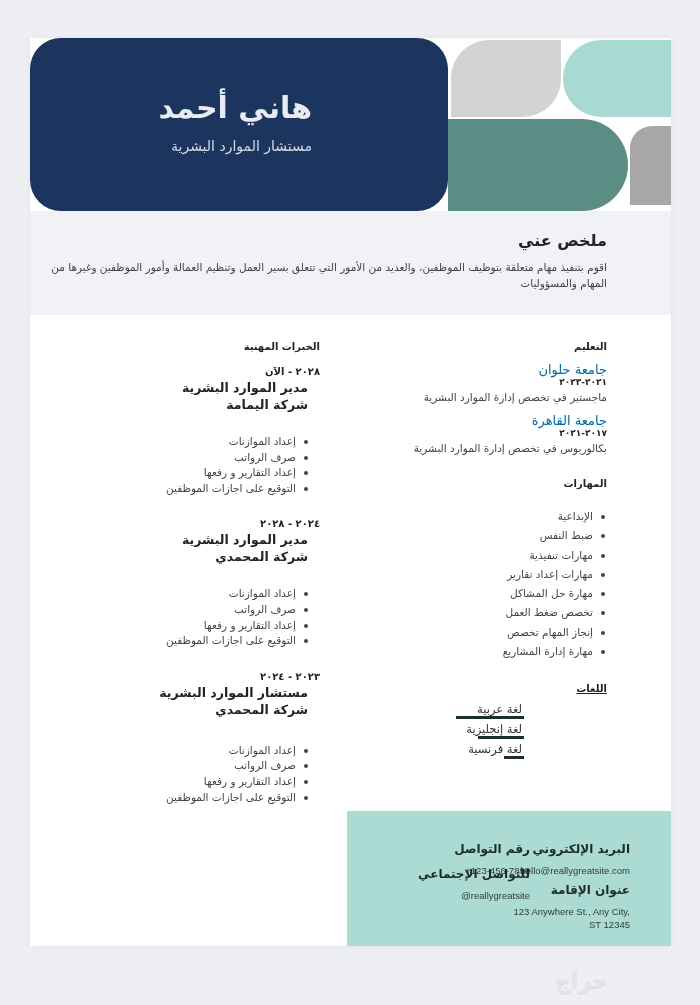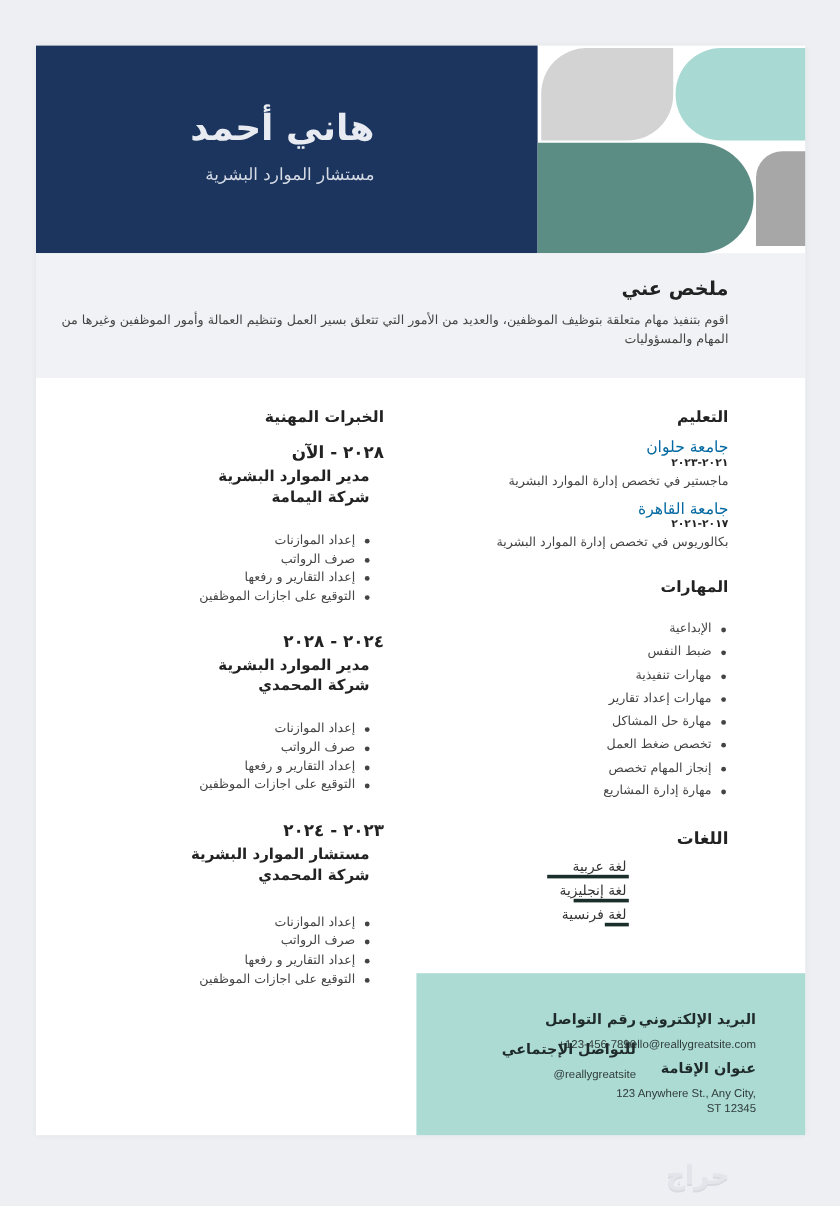--- a/index.html
+++ b/index.html
@@ -13,20 +13,21 @@
     .page {
       position: absolute; left: 30px; top: 38px;
       width: 641px; height: 908px;
       background: #ffffff;
       box-shadow: 0 0 6px rgba(0,0,0,0.05);
     }
     
     .header-band {
       position: absolute; left: 0; top: 0; width: 418px; height: 173px;
       background: #1c355e;
+      border-radius: 31px;
     }
     .name {
       position: absolute; right: 136px; top: 52px;
       font-size: 30px; font-weight: bold; color: #e8ecf2;
       direction: rtl; white-space: nowrap;
     }
     .title {
       position: absolute; right: 136px; top: 100px;
       font-size: 14px; color: #d6dce6; direction: rtl; white-space: nowrap;
     }
@@ -50,44 +51,44 @@
       font-size: 10.5px; line-height: 16px; color: #444; text-align: right;
     }
 
     
     .col-right {
       position: absolute; right: 64px; top: 303px; width: 240px; direction: rtl;
     }
     .col-left {
       position: absolute; left: 100px; top: 303px; width: 190px; direction: rtl;
     }
-    .sec-title { font-size: 13px; font-weight: bold; color: #222; }
+    .sec-title { font-size: 10px; font-weight: bold; color: #222; }
     .edu-item { margin-top: 10px; }
     .edu-name { font-size: 13px; font-weight: normal; color: #0369a1; }
     .edu-date { font-size: 9px; font-weight: bold; color: #222; margin-top: 0px; }
     .edu-desc { font-size: 10.5px; color: #444; margin-top: 4px; }
     .skills-title { margin-top: 24px; }
     .bullets { list-style: none; margin-top: 18px; }
     .bullets li {
       font-size: 10.5px; color: #444; line-height: 19.3px; position: relative;
       padding-right: 14px;
     }
     .bullets li::before {
       content: ""; position: absolute; right: 2px; top: 8px;
       width: 4px; height: 4px; border-radius: 50%; background: #444;
     }
-    .lang-title { margin-top: 22px; font-size: 14px; }
+    .lang-title { margin-top: 22px; font-size: 10px; text-decoration: underline; }
     .lang-list { margin-top: 8px; }
     .lang-row { display: flex; align-items: center; height: 20px; flex-direction: column; }
     .lang-label { font-size: 11.5px; color: #333; width: 70px; text-align: right; }
     .lang-bar-wrap { width: 80px; display: flex; justify-content: flex-start; margin-right: 6px; }
     .lang-bar { height: 3px; background: #1a2e2c; }
 
     .job { margin-top: 0; }
-    .job-date { font-size: 14px; font-weight: bold; color: #222; margin-top: 14px; }
+    .job-date { font-size: 10px; font-weight: bold; color: #222; margin-top: 14px; }
     .job-title { font-size: 12.5px; font-weight: bold; color: #222; margin-top: 3px; padding-right: 12px; }
     .job-company { font-size: 12.5px; font-weight: bold; color: #222; margin-top: 2px; padding-right: 12px; }
     .job .bullets { margin-top: 22px; padding-right: 10px; }
     .job .bullets li { line-height: 15.6px; }
     .job .bullets li::before { top: 6px; }
 
     
     .contact {
       position: absolute; left: 317px; top: 773px; width: 324px; height: 135px;
       background: #acdbd4; direction: rtl;

